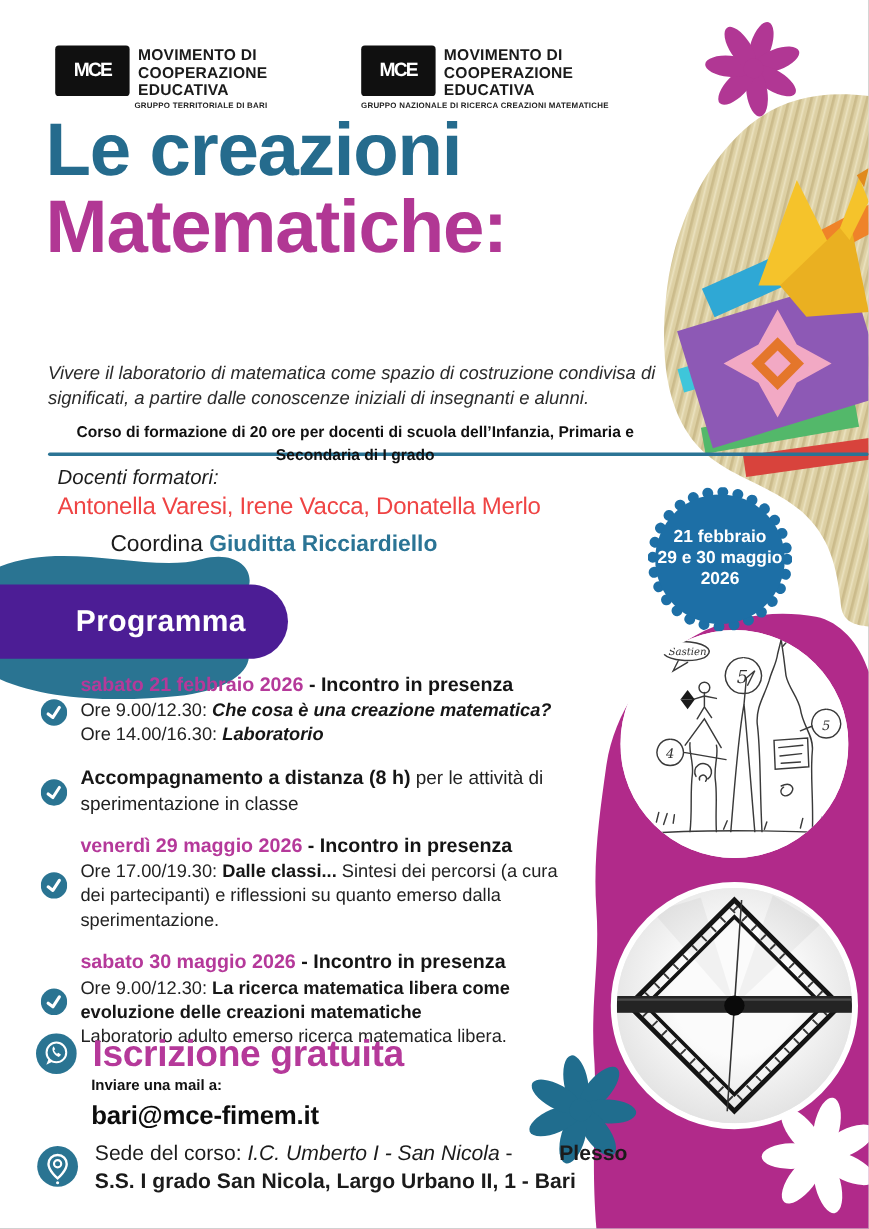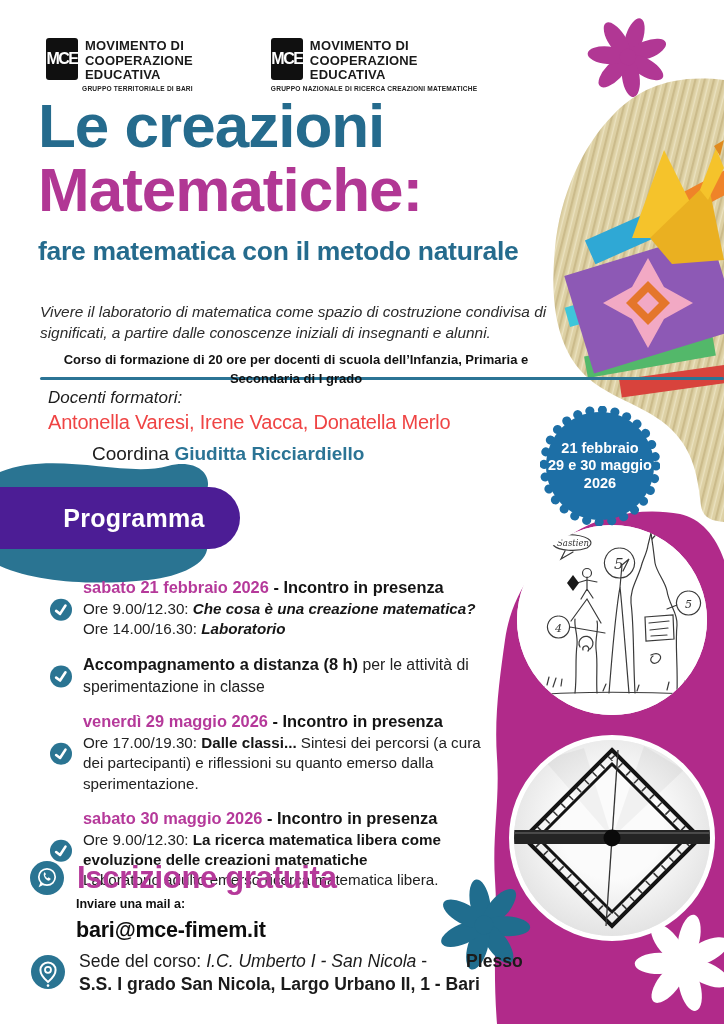--- a/index.html
+++ b/index.html
@@ -4,21 +4,21 @@
 <style>
   html,body{margin:0;padding:0;background:#888;}
   .poster{position:relative;width:724px;height:1024px;background:#ffffff;overflow:hidden;
           font-family:"Liberation Sans",sans-serif;color:#1d1d1b;margin:0 auto;}
   .bg-svg{position:absolute;left:0;top:0;z-index:0;}
 
   
   .logos{position:absolute;left:46px;top:38px;display:flex;gap:78px;z-index:3;}
   .logo{display:flex;flex-direction:column;}
   .logo-row{display:flex;gap:7px;align-items:flex-start;}
-  .logo-mark{width:32px;height:42px;background:#101010;color:#fff;display:flex;align-items:center;
+  .logo-mark{width:62px;height:42px;background:#101010;color:#fff;display:flex;align-items:center;
              justify-content:center;font-weight:800;font-size:16px;letter-spacing:-1.5px;border-radius:3px;}
   .logo-lines{font-size:13px;font-weight:700;line-height:1.12;letter-spacing:.2px;color:#1a1a1a;padding-top:1px;}
   .logo-sub{font-size:6.6px;font-weight:700;margin-top:2px;align-self:flex-end;letter-spacing:.2px;color:#222;}
 
   
   .title{position:absolute;left:38px;top:94px;z-index:3;}
   .t1,.t2{display:block;font-size:62px;font-weight:800;line-height:1.03;letter-spacing:-1px;}
   .t1{color:#256b8d;} .t2{color:#b13794;}
   .tagline{margin-top:14px;font-size:26.5px;font-weight:800;color:#256b8d;letter-spacing:-.3px;}
 
@@ -40,21 +40,21 @@
   .badge-text{position:absolute;inset:0;display:flex;flex-direction:column;align-items:center;
               justify-content:center;color:#fff;font-weight:700;font-size:14.5px;line-height:1.18;text-align:center;}
 
   
   .pill{position:absolute;left:0;top:487px;width:240px;height:62px;background:#4c1d95;
         border-radius:0 31px 31px 0;display:flex;align-items:center;justify-content:center;
         padding-left:28px;box-sizing:border-box;z-index:3;}
   .pill span{color:#fff;font-size:25px;font-weight:700;letter-spacing:.3px;}
 
   
-  .plist{position:absolute;left:34px;top:562px;width:452px;z-index:3;list-style:none;margin:16px;padding:0;}
+  .plist{position:absolute;left:34px;top:562px;width:452px;z-index:3;list-style:none;margin:0;padding:0;}
   .pitem{display:flex;gap:11px;margin-bottom:15px;}
   .check{flex:0 0 22px;margin-top:2px;}
   .ptitle{font-size:16.4px;font-weight:700;color:#141414;margin-bottom:2px;}
   .pdate{color:#b5399a;}
   .pline{font-size:15.2px;line-height:1.33;color:#222;}
   .seg-b{font-weight:700;color:#161616;}
   .seg-bi{font-weight:700;font-style:italic;color:#161616;}
 
   
   .enroll{position:absolute;left:30px;top:860px;z-index:3;}
@@ -154,21 +154,20 @@
           <div>EDUCATIVA</div>
         </div>
       </div>
       <div class="logo-sub">GRUPPO NAZIONALE DI RICERCA CREAZIONI MATEMATICHE</div>
     </div>
   </header>
 
   <h1 class="title" style="margin:0;">
     <span class="t1">Le creazioni</span>
     <span class="t2">Matematiche:</span>
-    <div class="tagline">fare matematica con il metodo naturale</div>
   </h1>
 
   <p class="lead">Vivere il laboratorio di matematica come spazio di costruzione condivisa di significati, a partire dalle conoscenze iniziali di insegnanti e alunni.</p>
   <p class="course">Corso di formazione di 20 ore per docenti di scuola dell’Infanzia, Primaria e Secondaria di I grado</p>
   <div class="divider"></div>
 
   <section class="teachers">
     <div class="teach-label">Docenti formatori:</div>
     <div class="teach-names">Antonella Varesi, Irene Vacca, Donatella Merlo</div>
     <div class="coord">

